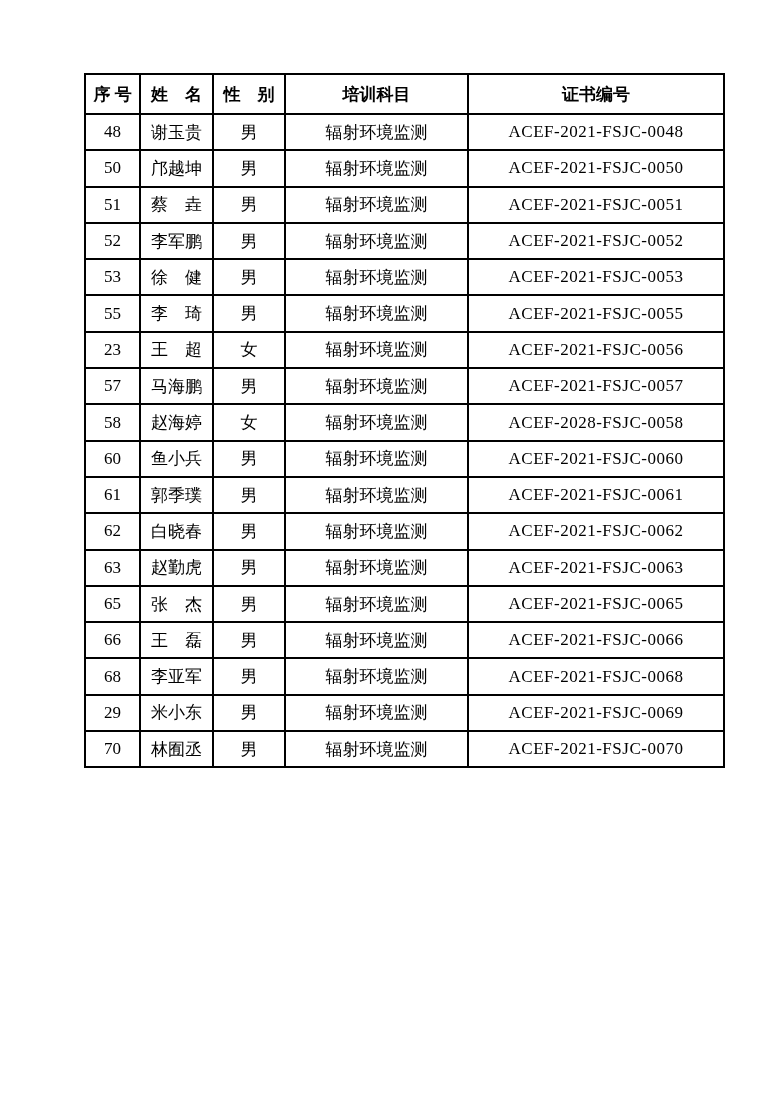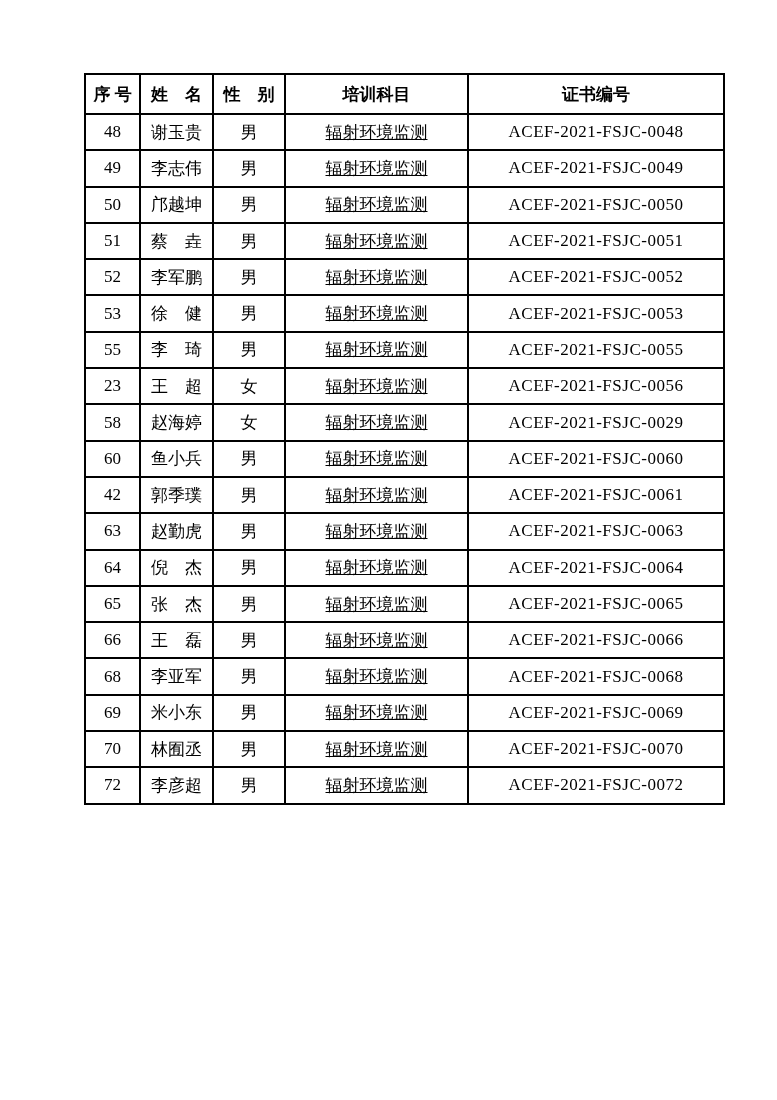--- a/index.html
+++ b/index.html
@@ -44,21 +44,21 @@
     font-size: 17px;
     font-weight: bold;
   }
   table.roster td {
     height: 34.3px; 
     font-size: 17px;
     font-weight: normal;
   }
   td.col-index   { font-size: 16px; margin-top: 48px; }
   td.col-cert    { font-size: 18px; letter-spacing: 0.5px; }
-  td.col-subject { font-size: 16px; text-decoration: underline; }
+  td.col-subject { font-size: 16px; }
   col.c-index   { width: 55px; }
   col.c-name    { width: 73px; }
   col.c-gender  { width: 72px; }
   col.c-subject { width: 183px; }
   col.c-cert    { width: 256px; }
 </style>
 </head>
 <body>
 
 <div class="page">
@@ -81,27 +81,20 @@
     </thead>
     <tbody id="table-body">
         <tr>
           <td class="col-index">48</td>
           <td class="col-name">谢玉贵</td>
           <td class="col-gender">男</td>
           <td class="col-subject">辐射环境监测</td>
           <td class="col-cert">ACEF-2021-FSJC-0048</td>
         </tr>
         <tr>
-          <td class="col-index">49</td>
-          <td class="col-name">李志伟</td>
-          <td class="col-gender">男</td>
-          <td class="col-subject">辐射环境监测</td>
-          <td class="col-cert">ACEF-2021-FSJC-0049</td>
-        </tr>
-        <tr>
           <td class="col-index">50</td>
           <td class="col-name">邝越坤</td>
           <td class="col-gender">男</td>
           <td class="col-subject">辐射环境监测</td>
           <td class="col-cert">ACEF-2021-FSJC-0050</td>
         </tr>
         <tr>
           <td class="col-index">51</td>
           <td class="col-name">蔡　垚</td>
           <td class="col-gender">男</td>
@@ -130,55 +123,62 @@
           <td class="col-cert">ACEF-2021-FSJC-0055</td>
         </tr>
         <tr>
           <td class="col-index">23</td>
           <td class="col-name">王　超</td>
           <td class="col-gender">女</td>
           <td class="col-subject">辐射环境监测</td>
           <td class="col-cert">ACEF-2021-FSJC-0056</td>
         </tr>
         <tr>
+          <td class="col-index">57</td>
+          <td class="col-name">马海鹏</td>
+          <td class="col-gender">男</td>
+          <td class="col-subject">辐射环境监测</td>
+          <td class="col-cert">ACEF-2021-FSJC-0057</td>
+        </tr>
+        <tr>
           <td class="col-index">58</td>
           <td class="col-name">赵海婷</td>
           <td class="col-gender">女</td>
           <td class="col-subject">辐射环境监测</td>
-          <td class="col-cert">ACEF-2021-FSJC-0029</td>
+          <td class="col-cert">ACEF-2028-FSJC-0058</td>
         </tr>
         <tr>
           <td class="col-index">60</td>
           <td class="col-name">鱼小兵</td>
           <td class="col-gender">男</td>
           <td class="col-subject">辐射环境监测</td>
           <td class="col-cert">ACEF-2021-FSJC-0060</td>
         </tr>
         <tr>
-          <td class="col-index">42</td>
+          <td class="col-index">61</td>
           <td class="col-name">郭季璞</td>
           <td class="col-gender">男</td>
           <td class="col-subject">辐射环境监测</td>
           <td class="col-cert">ACEF-2021-FSJC-0061</td>
+        </tr>
+        <tr>
+          <td class="col-index">62</td>
+          <td class="col-name">白晓春</td>
+          <td class="col-gender">男</td>
+          <td class="col-subject">辐射环境监测</td>
+          <td class="col-cert">ACEF-2021-FSJC-0062</td>
         </tr>
         <tr>
           <td class="col-index">63</td>
           <td class="col-name">赵勤虎</td>
           <td class="col-gender">男</td>
           <td class="col-subject">辐射环境监测</td>
           <td class="col-cert">ACEF-2021-FSJC-0063</td>
         </tr>
         <tr>
-          <td class="col-index">64</td>
-          <td class="col-name">倪　杰</td>
-          <td class="col-gender">男</td>
-          <td class="col-subject">辐射环境监测</td>
-          <td class="col-cert">ACEF-2021-FSJC-0064</td>
-        </tr>
-        <tr>
           <td class="col-index">65</td>
           <td class="col-name">张　杰</td>
           <td class="col-gender">男</td>
           <td class="col-subject">辐射环境监测</td>
           <td class="col-cert">ACEF-2021-FSJC-0065</td>
         </tr>
         <tr>
           <td class="col-index">66</td>
           <td class="col-name">王　磊</td>
           <td class="col-gender">男</td>
@@ -186,35 +186,28 @@
           <td class="col-cert">ACEF-2021-FSJC-0066</td>
         </tr>
         <tr>
           <td class="col-index">68</td>
           <td class="col-name">李亚军</td>
           <td class="col-gender">男</td>
           <td class="col-subject">辐射环境监测</td>
           <td class="col-cert">ACEF-2021-FSJC-0068</td>
         </tr>
         <tr>
-          <td class="col-index">69</td>
+          <td class="col-index">29</td>
           <td class="col-name">米小东</td>
           <td class="col-gender">男</td>
           <td class="col-subject">辐射环境监测</td>
           <td class="col-cert">ACEF-2021-FSJC-0069</td>
         </tr>
         <tr>
           <td class="col-index">70</td>
           <td class="col-name">林囿丞</td>
           <td class="col-gender">男</td>
           <td class="col-subject">辐射环境监测</td>
           <td class="col-cert">ACEF-2021-FSJC-0070</td>
-        </tr>
-        <tr>
-          <td class="col-index">72</td>
-          <td class="col-name">李彦超</td>
-          <td class="col-gender">男</td>
-          <td class="col-subject">辐射环境监测</td>
-          <td class="col-cert">ACEF-2021-FSJC-0072</td>
         </tr>
       </tbody>
   </table>
 </div>
 
 </body></html>

